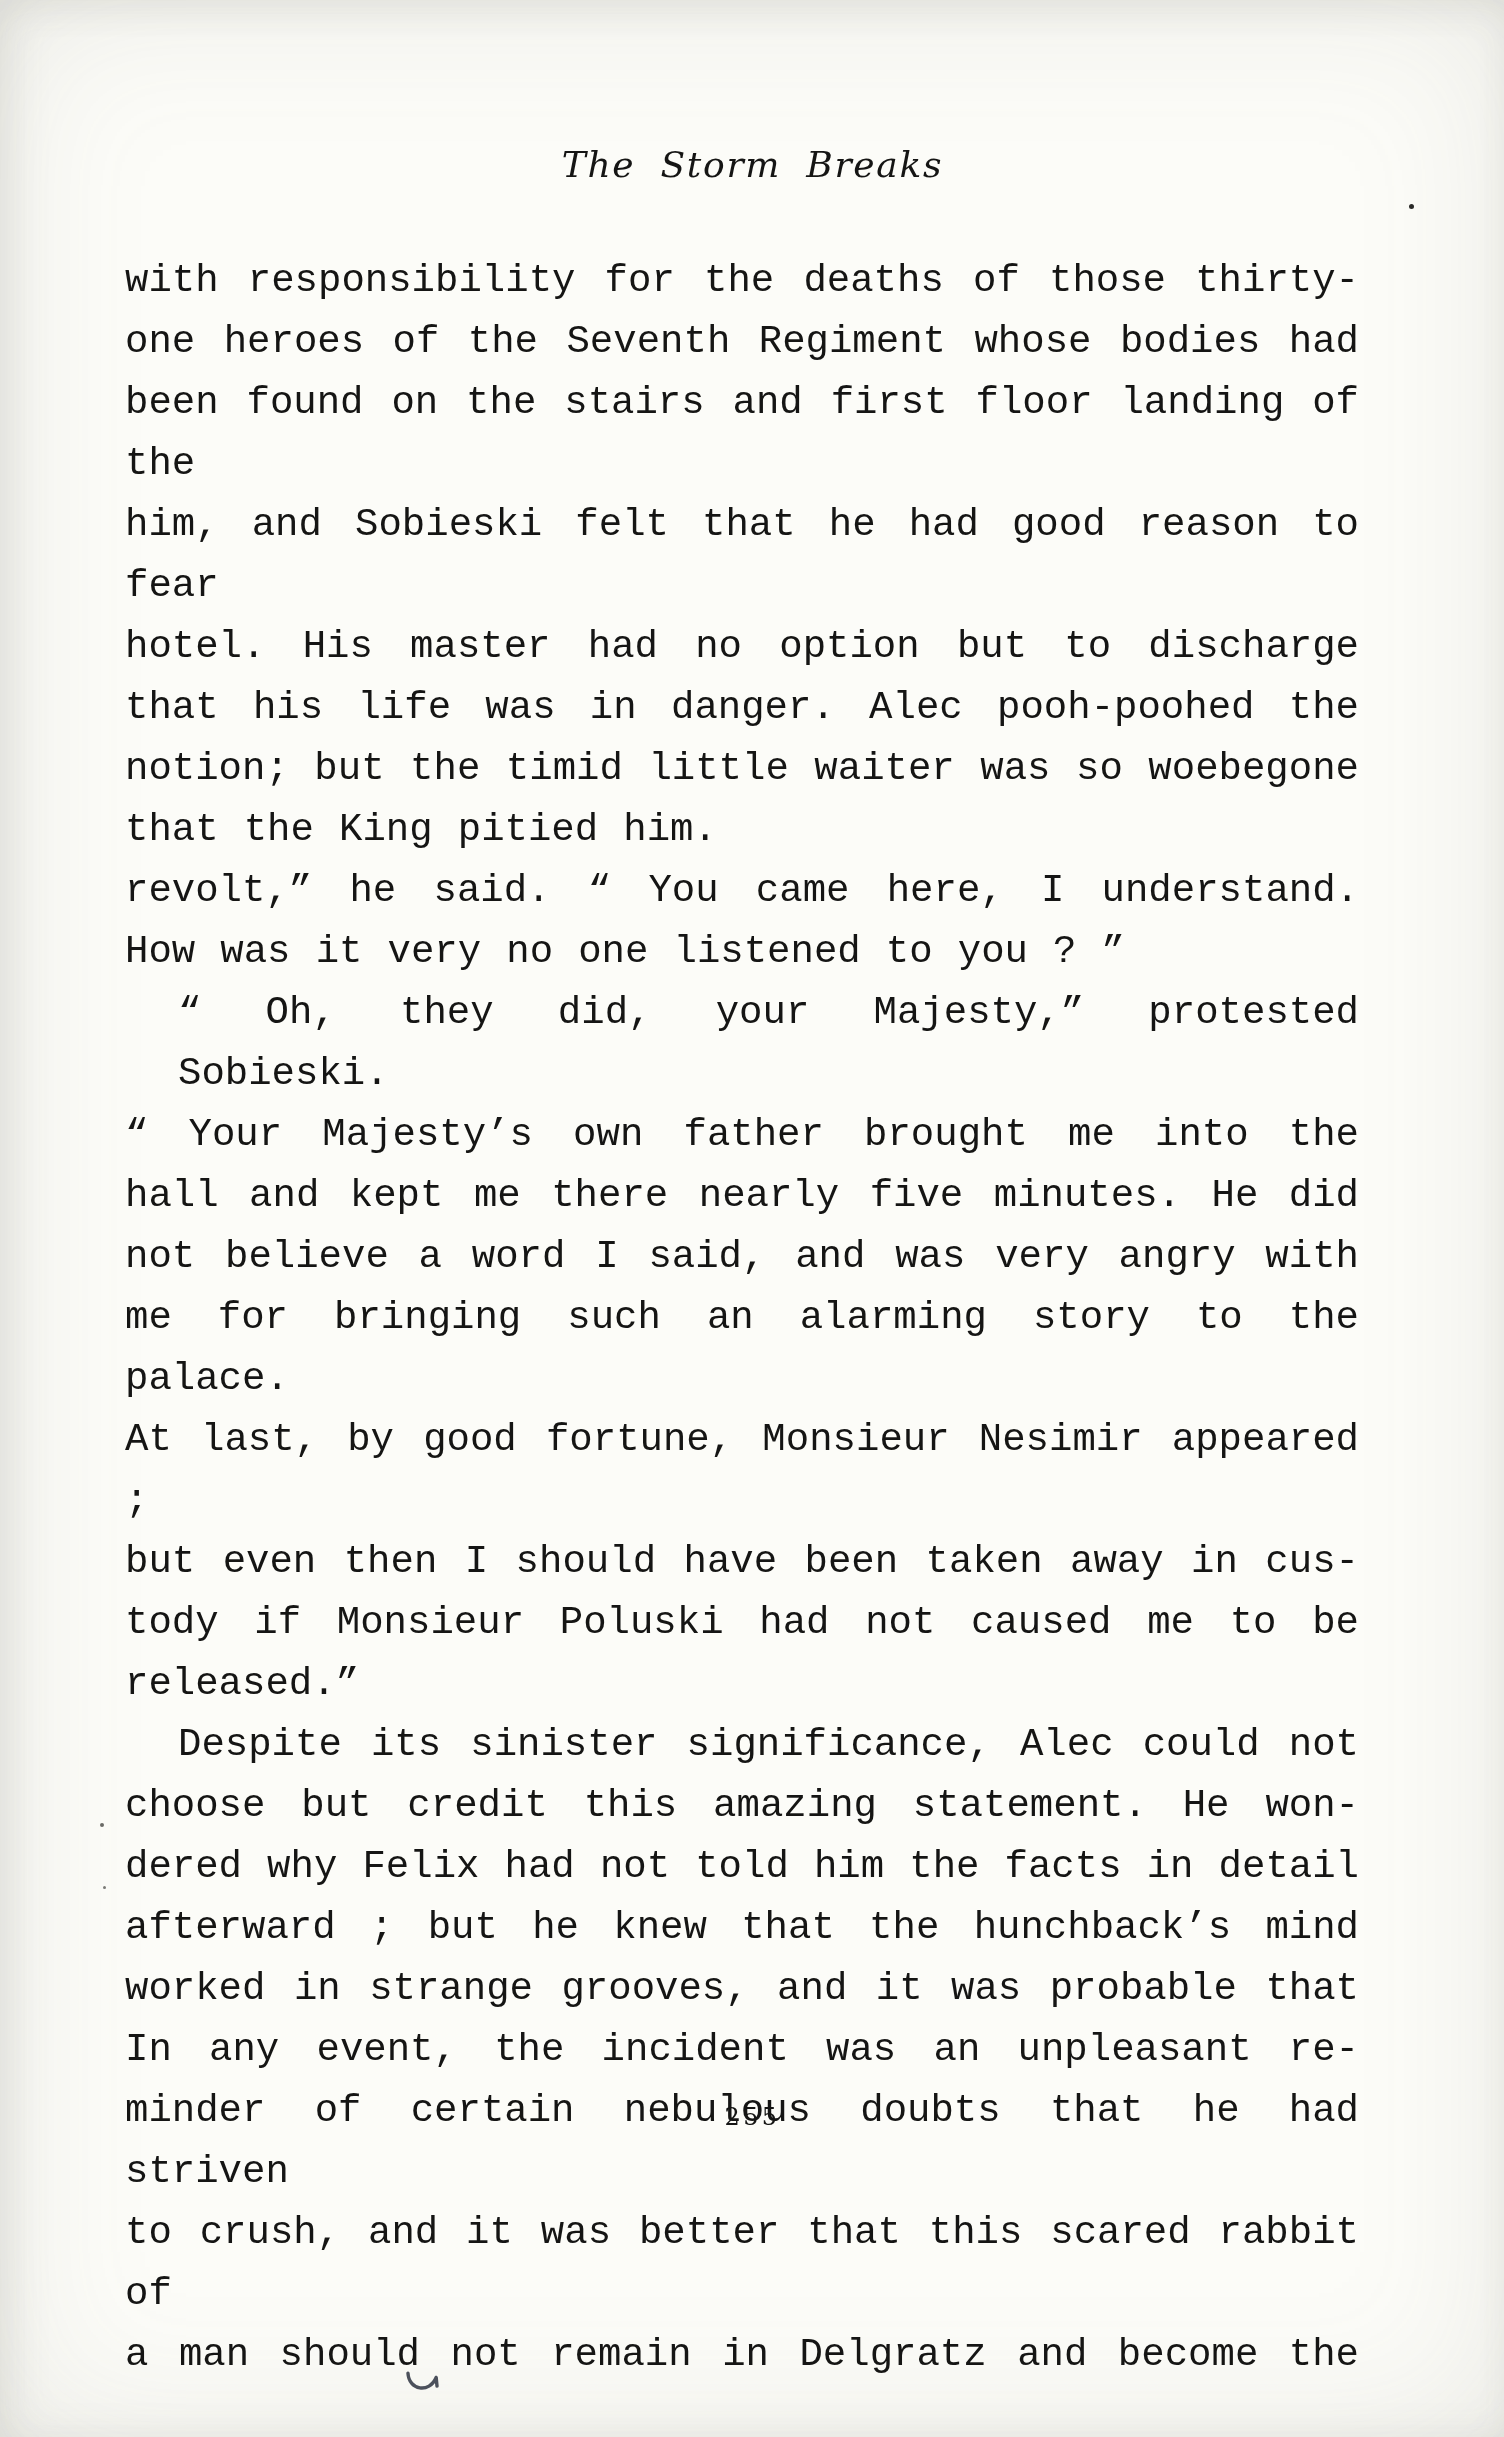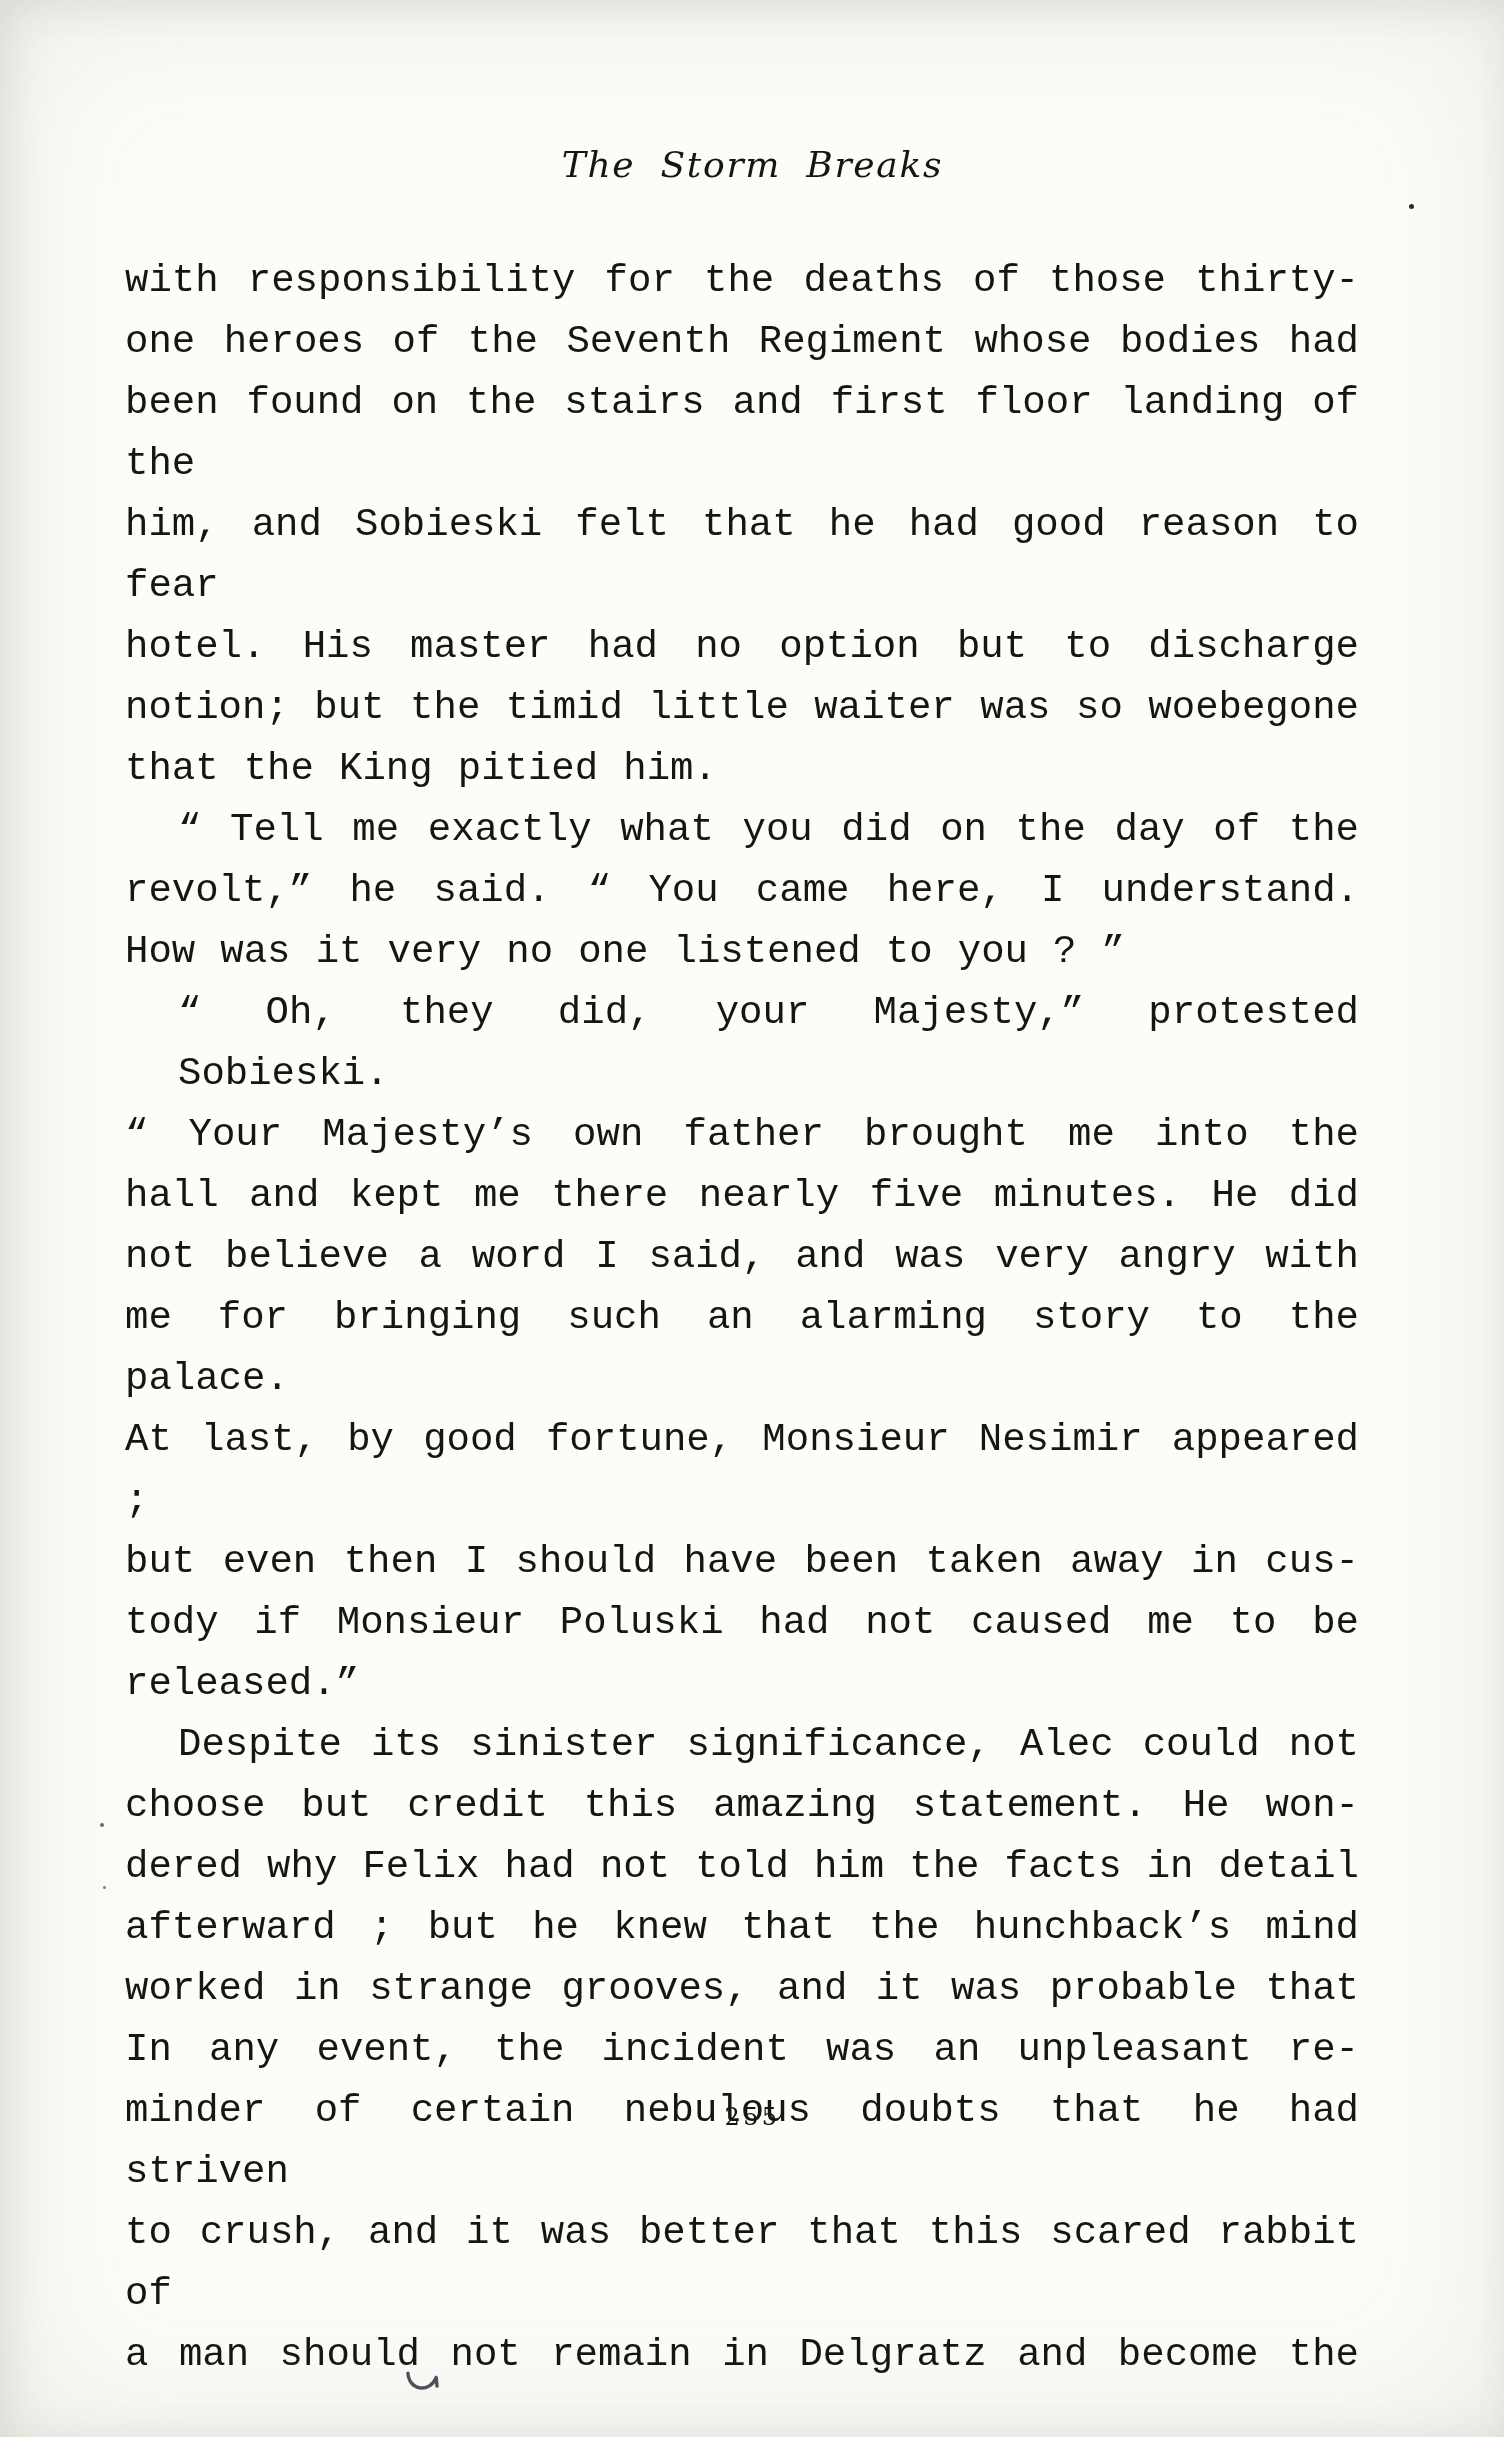--- a/index.html
+++ b/index.html
@@ -103,25 +103,25 @@
 
   <span class="ink-dot dot-title"></span>
 
   <div class="page-body" id="body-container">
       <div class="paragraph">
         <div class="line">with responsibility for the deaths of those thirty-</div>
         <div class="line">one heroes of the Seventh Regiment whose bodies had</div>
         <div class="line">been found on the stairs and first floor landing of the</div>
         <div class="line">him, and Sobieski felt that he had good reason to fear</div>
         <div class="line">hotel. His master had no option but to discharge</div>
+        <div class="line">that his life was in danger. Alec pooh-poohed the</div>
         <div class="line">notion; but the timid little waiter was so woebegone</div>
         <div class="line last-line">that the King pitied him.</div>
       </div>
       <div class="paragraph">
-        <div class="line first-line">“ Tell me exactly what you did on the day of the</div>
         <div class="line">revolt,” he said. “ You came here, I understand.</div>
         <div class="line last-line">How was it very no one listened to you ? ”</div>
       </div>
       <div class="paragraph">
         <div class="line first-line">“ Oh, they did, your Majesty,” protested Sobieski.</div>
         <div class="line">“ Your Majesty’s own father brought me into the</div>
         <div class="line">hall and kept me there nearly five minutes. He did</div>
         <div class="line">not believe a word I said, and was very angry with</div>
         <div class="line">me for bringing such an alarming story to the palace.</div>
         <div class="line">At last, by good fortune, Monsieur Nesimir appeared ;</div>

